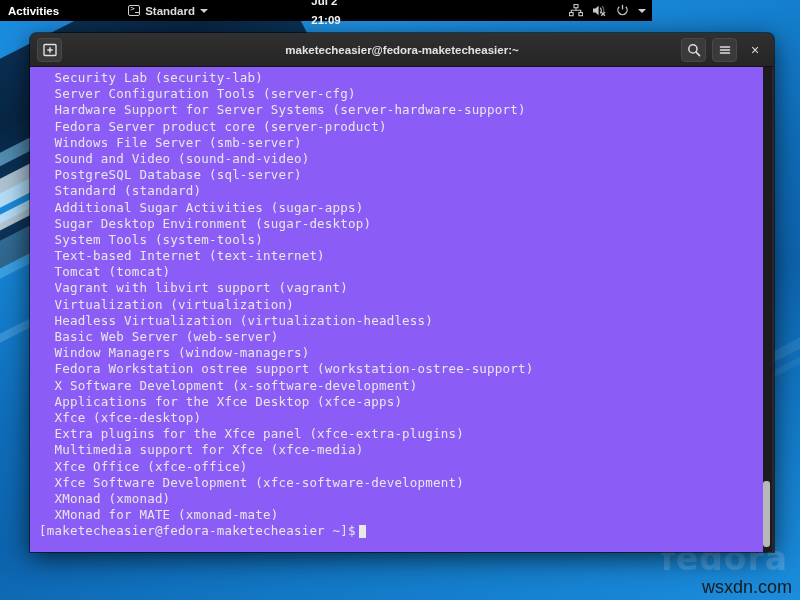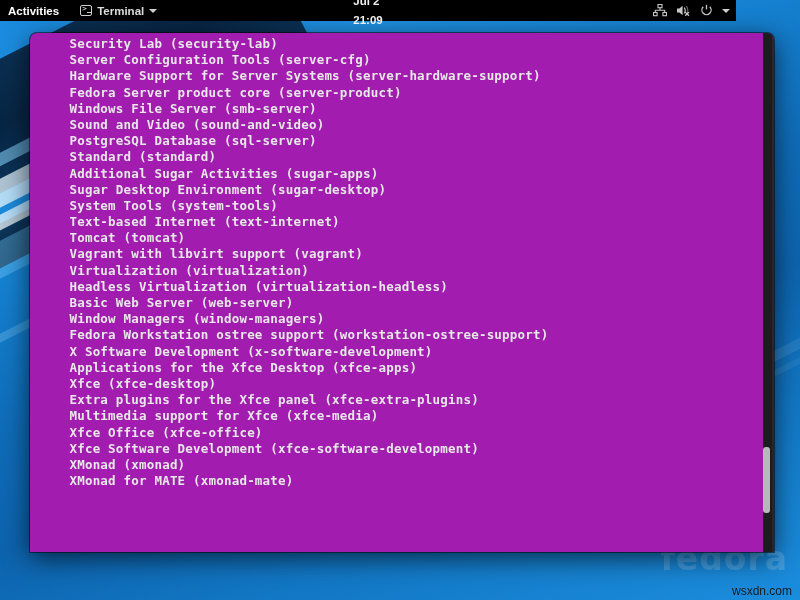--- a/index.html
+++ b/index.html
@@ -49,31 +49,32 @@
 
   #fedora-watermark{
     position:absolute; right:12px; bottom:22px;
     font-size:33px; font-weight:bold; letter-spacing:1px;
     color:rgba(255,255,255,.17);
     font-family:"DejaVu Sans", sans-serif;
     user-select:none;
   }
   #site-watermark{
     position:absolute; right:8px; bottom:2px;
-    font-size:12px; color:#1a1a1a;
+    font-size:18px; color:#1a1a1a;
     font-family:"Liberation Sans", sans-serif;
   }
 
   
   #topbar{
-    position:absolute; left:0; top:0; width:736px; height:21px;
+    position:absolute; left:0; top:0; width:652px; height:21px;
     background:#000; color:#e6e6e6;
     display:flex; align-items:center;
     font-size:11.5px; font-weight:bold;
     z-index:50;
+    gap:48px;
   }
   #activities{ padding:0 9px 0 8px; color:#fff; cursor:pointer; }
   #appmenu{ display:flex; align-items:center; gap:5px; margin-left:12px; cursor:pointer; color:#dcdcdc;}
   #appmenu .appicon{
     width:12px; height:11px; border:1.4px solid #cfcfcf; border-radius:2px;
     position:relative; display:inline-block;
   }
   #appmenu .appicon::before{
     content:">"; position:absolute; left:1px; top:-2px;
     font-size:7.5px; color:#cfcfcf; font-family:"DejaVu Sans Mono", monospace;
@@ -118,23 +119,22 @@
     font-size:11.5px; font-weight:bold; color:#e2e2e2;
     pointer-events:none;
     font-family:"Liberation Sans", sans-serif;
   }
   #tb-right{ position:absolute; right:7px; display:flex; align-items:center; gap:6px; }
   #close-btn{ width:24px; height:24px; display:flex;align-items:center;justify-content:center;
     color:#dcdcdc; font-size:14px; cursor:pointer; }
 
   
   #term-body{
-    flex:1; background:#a21caf; position:relative; overflow:hidden;
-    padding:3px 0 0 15px;
-    font-weight:bold;
+    flex:1; background:#8b5cf6; position:relative; overflow:hidden;
+    padding:3px 0 0 0;
   }
   #term-text{
     font-family:"DejaVu Sans Mono","Liberation Mono",monospace;
     font-size:12.5px;
     line-height:16.2px;
     color:#e8e8e8;
     white-space:pre;
     padding-left:9px;
     letter-spacing:0.2px;
   }
@@ -178,21 +178,21 @@
 
   <div id="fedora-watermark">fedora</div>
   <div id="site-watermark">wsxdn.com</div>
 </div>
 
 <div id="topbar">
   <div id="activities">Activities</div>
 
   <div id="appmenu">
     <span class="appicon"></span>
-    <span>Terminal</span>
+    <span>Standard</span>
     <span class="caret"></span>
   </div>
 
   <div id="clock">
     <span>Jul 2</span>
     <span>21:09</span>
   </div>
 
   <div id="tray">
     <span class="tico">
@@ -216,21 +216,50 @@
         <path d="M3.2 2.8 A4.6 4.6 0 1 0 9.8 2.8" fill="none" stroke="#d8d8d8" stroke-width="1.3"></path>
         <path d="M6.5 0.8 V5.4" stroke="#d8d8d8" stroke-width="1.3"></path>
       </svg>
     </span>
     <span class="caret"></span>
   </div>
 </div>
 
 <div id="terminal-window">
 
+  <div id="titlebar">
+    <div class="tb-btn framed">
+      <svg width="14" height="14" viewBox="0 0 14 14">
+        <rect x="1" y="1.5" width="12" height="11" rx="1" fill="none" stroke="#e0e0e0" stroke-width="1.4"></rect>
+        <path d="M7 4.3 V9.7 M4.3 7 H9.7" stroke="#e0e0e0" stroke-width="1.5"></path>
+      </svg>
+    </div>
+
+    <div id="title-text">maketecheasier@fedora-maketecheasier:~</div>
+
+    <div id="tb-right">
+      <div class="tb-btn framed">
+        <svg width="14" height="14" viewBox="0 0 14 14">
+          <circle cx="5.9" cy="5.9" r="4.1" fill="none" stroke="#dedede" stroke-width="1.5"></circle>
+          <path d="M9.1 9.1 L12.6 12.6" stroke="#dedede" stroke-width="1.6" stroke-linecap="round"></path>
+        </svg>
+      </div>
+      <div class="tb-btn framed">
+        <svg width="14" height="14" viewBox="0 0 14 14">
+          <path d="M2.5 4 H11.5 M2.5 7 H11.5 M2.5 10 H11.5" stroke="#dedede" stroke-width="1.6" stroke-linecap="round"></path>
+        </svg>
+      </div>
+      <div id="close-btn">×</div>
+    </div>
+  </div>
 
   <div id="term-body">
     <div id="term-text"><div class="line">  Security Lab (security-lab)</div><div class="line">  Server Configuration Tools (server-cfg)</div><div class="line">  Hardware Support for Server Systems (server-hardware-support)</div><div class="line">  Fedora Server product core (server-product)</div><div class="line">  Windows File Server (smb-server)</div><div class="line">  Sound and Video (sound-and-video)</div><div class="line">  PostgreSQL Database (sql-server)</div><div class="line">  Standard (standard)</div><div class="line">  Additional Sugar Activities (sugar-apps)</div><div class="line">  Sugar Desktop Environment (sugar-desktop)</div><div class="line">  System Tools (system-tools)</div><div class="line">  Text-based Internet (text-internet)</div><div class="line">  Tomcat (tomcat)</div><div class="line">  Vagrant with libvirt support (vagrant)</div><div class="line">  Virtualization (virtualization)</div><div class="line">  Headless Virtualization (virtualization-headless)</div><div class="line">  Basic Web Server (web-server)</div><div class="line">  Window Managers (window-managers)</div><div class="line">  Fedora Workstation ostree support (workstation-ostree-support)</div><div class="line">  X Software Development (x-software-development)</div><div class="line">  Applications for the Xfce Desktop (xfce-apps)</div><div class="line">  Xfce (xfce-desktop)</div><div class="line">  Extra plugins for the Xfce panel (xfce-extra-plugins)</div><div class="line">  Multimedia support for Xfce (xfce-media)</div><div class="line">  Xfce Office (xfce-office)</div><div class="line">  Xfce Software Development (xfce-software-development)</div><div class="line">  XMonad (xmonad)</div><div class="line">  XMonad for MATE (xmonad-mate)</div></div>
+    <div id="prompt-line">
+      <span>[maketecheasier@fedora-maketecheasier ~]$</span>
+      <span id="cursor"></span>
+    </div>
     <div id="term-edge"></div>
     <div id="scrollbar-track">
       <div id="scrollbar-thumb"></div>
     </div>
   </div>
 </div>
 
 </body></html>

